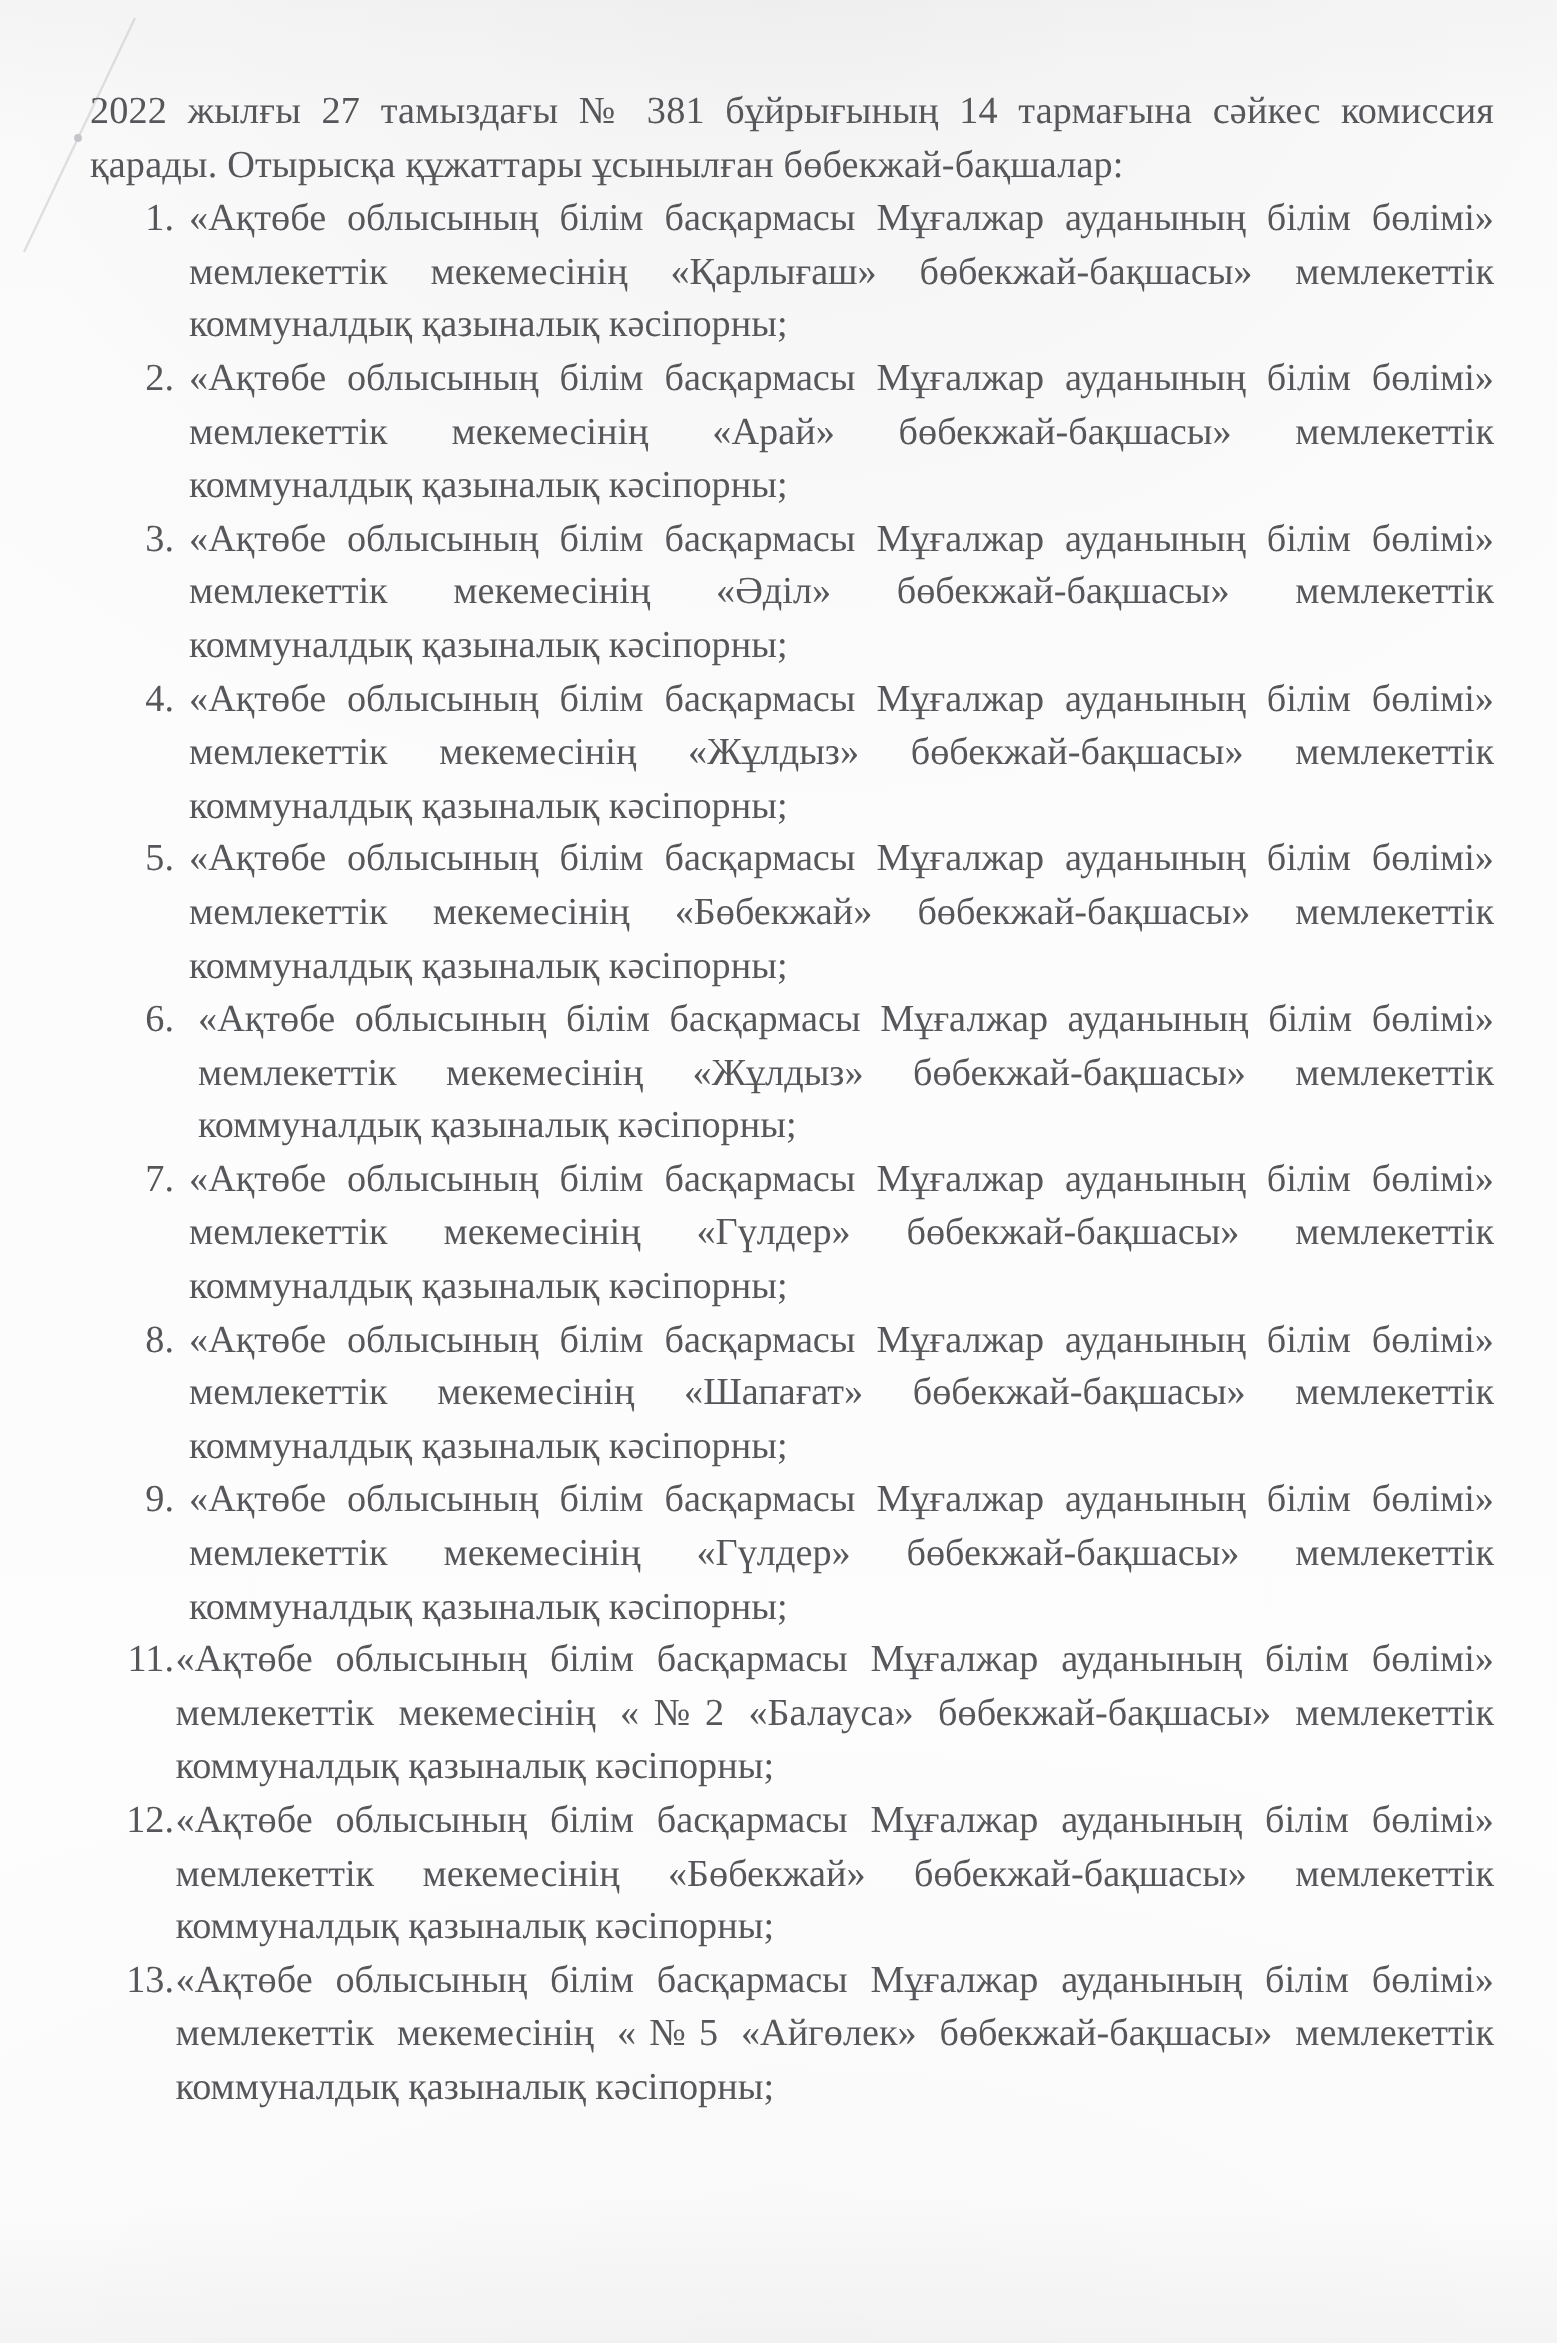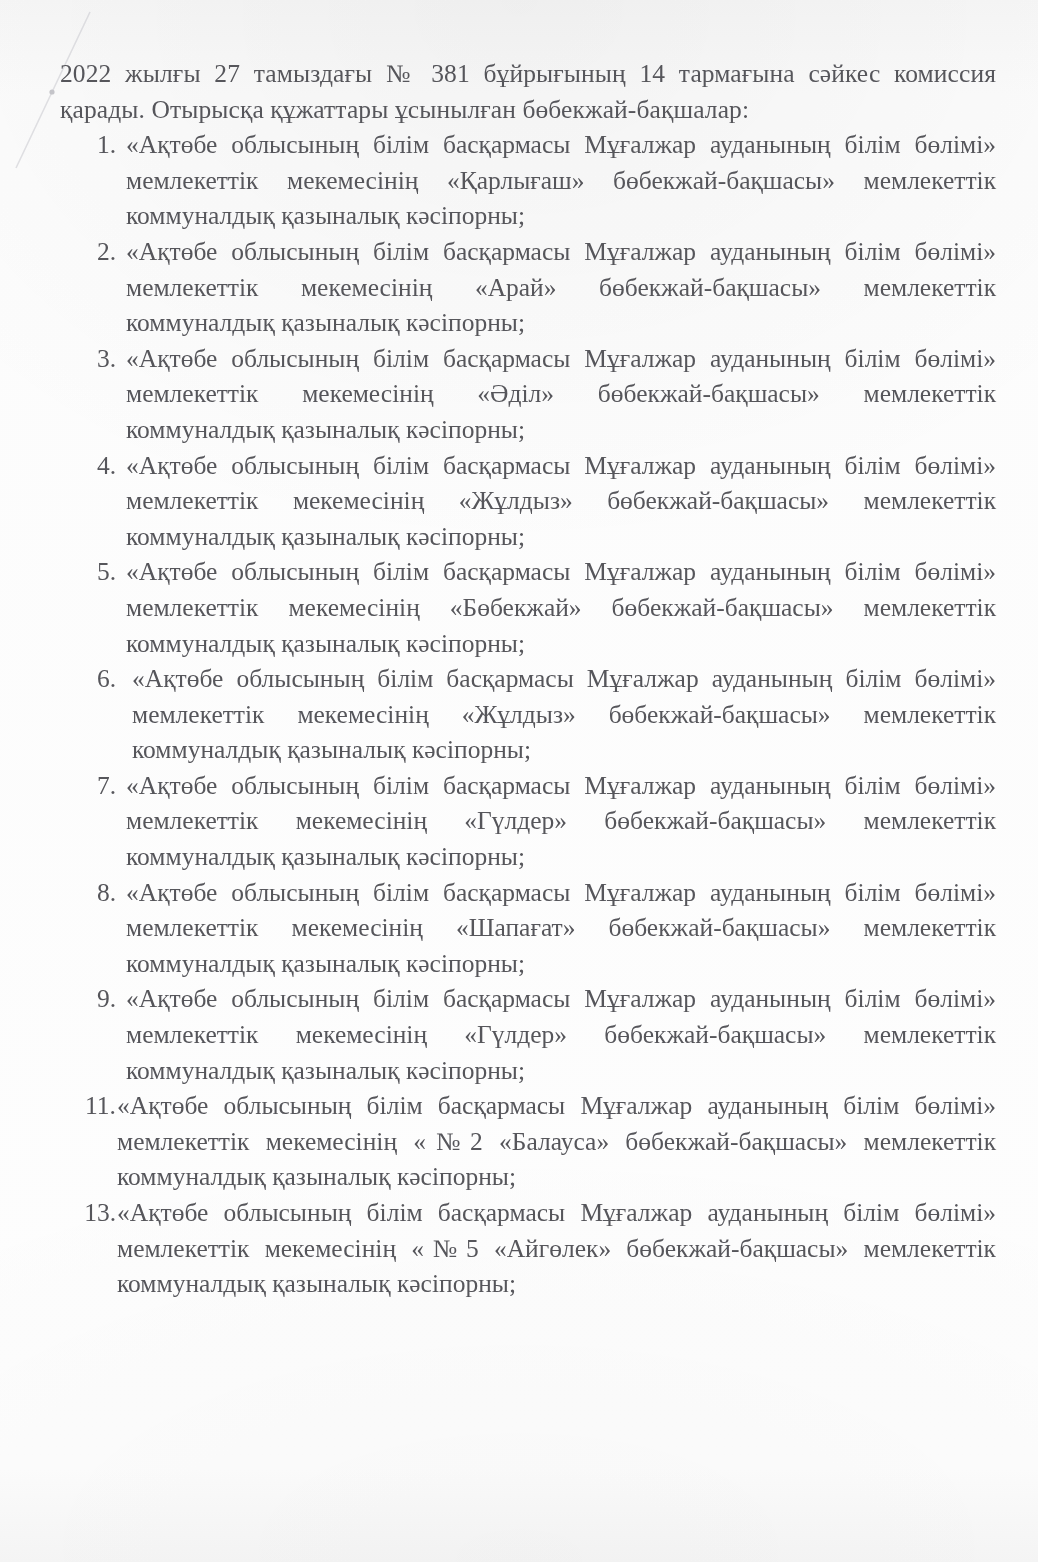--- a/index.html
+++ b/index.html
@@ -199,20 +199,27 @@
 
 
       <li class="doc-item wide-number">
         <span class="item-number">11.</span>
         <span class="item-body"><span>«Ақтөбе облысының білім басқармасы Мұғалжар ауданының білім бөлімі» мемлекеттік мекемесінің</span>
           <span>«№2 «Балауса»</span>
           <span>бөбекжай-бақшасы»</span>
           <span class="tail">мемлекеттік коммуналдық қазыналық кәсіпорны;</span></span>
       </li>
 
+      <li class="doc-item wide-number">
+        <span class="item-number">12.</span>
+        <span class="item-body"><span>«Ақтөбе облысының білім басқармасы Мұғалжар ауданының білім бөлімі» мемлекеттік мекемесінің</span>
+          <span>«Бөбекжай»</span>
+          <span>бөбекжай-бақшасы»</span>
+          <span class="tail">мемлекеттік коммуналдық қазыналық кәсіпорны;</span></span>
+      </li>
 
       <li class="doc-item wide-number">
         <span class="item-number">13.</span>
         <span class="item-body"><span>«Ақтөбе облысының білім басқармасы Мұғалжар ауданының білім бөлімі» мемлекеттік мекемесінің</span>
           <span>«№5 «Айгөлек»</span>
           <span>бөбекжай-бақшасы»</span>
           <span class="tail">мемлекеттік коммуналдық қазыналық кәсіпорны;</span></span>
       </li>
 
     </ol>

